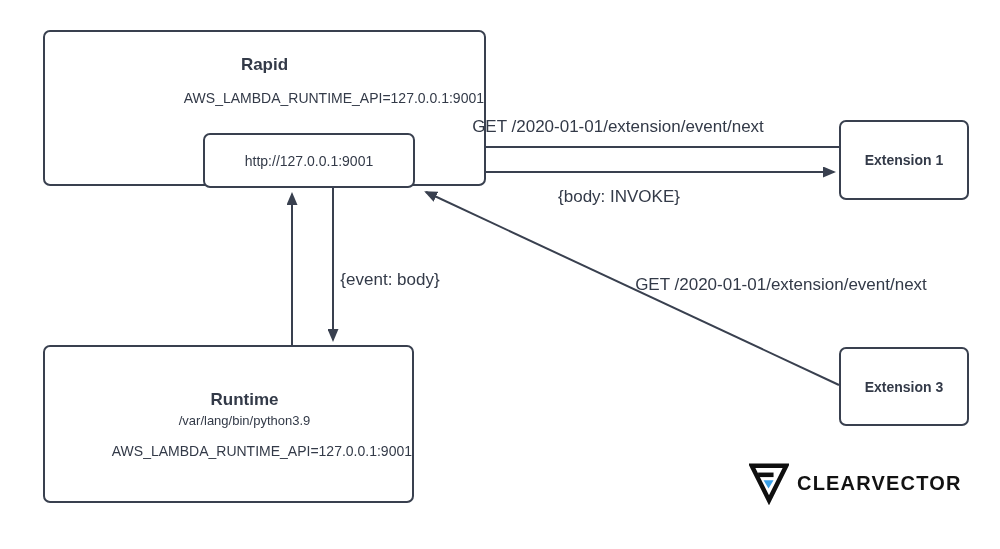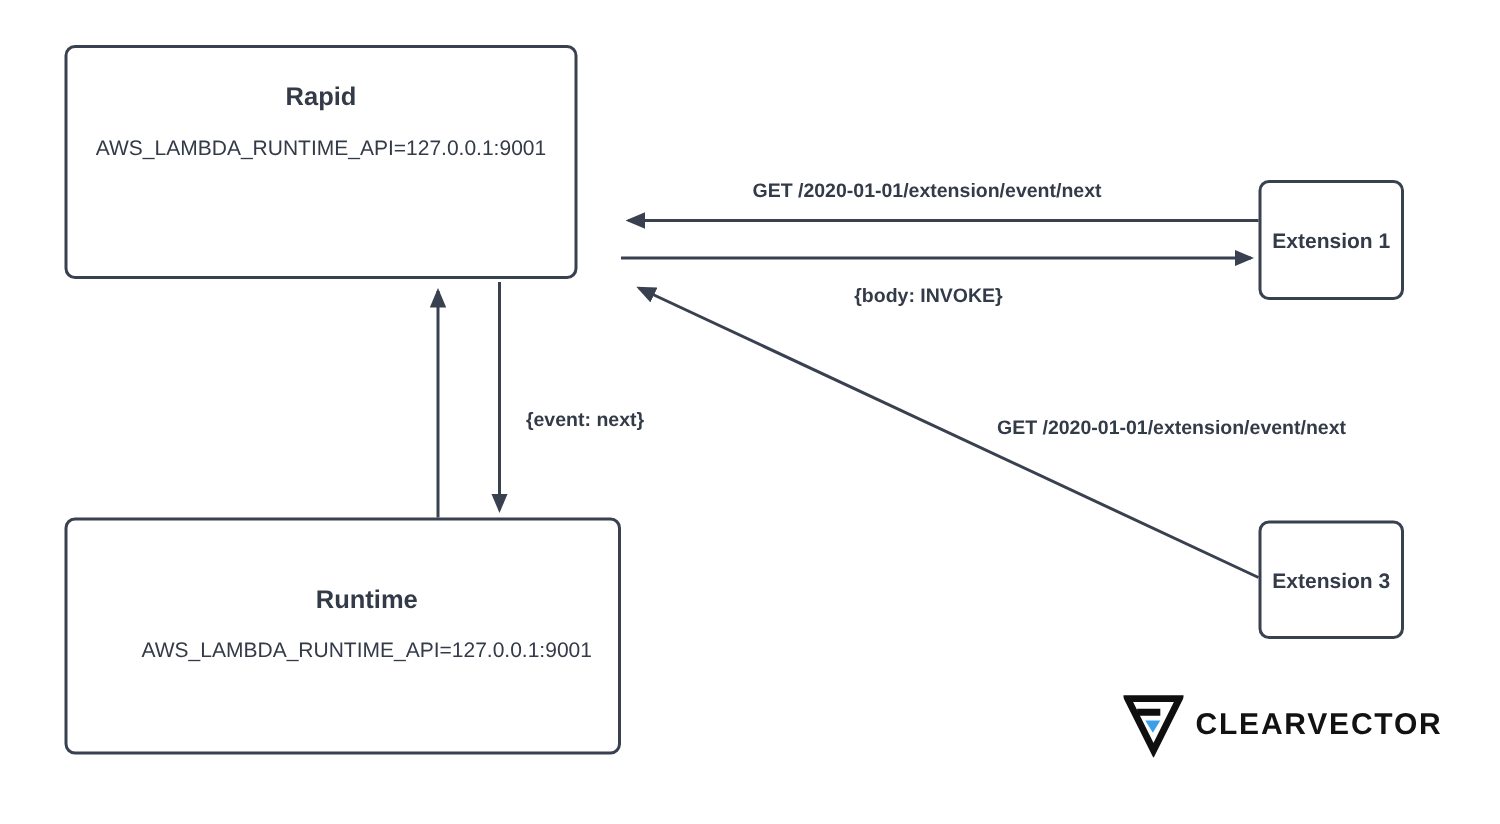--- a/index.html
+++ b/index.html
@@ -19,50 +19,49 @@
     z-index: 1;
   }
   .node {
     position: absolute;
     background: #ffffff;
     border: 2px solid #39404f;
     border-radius: 7px;
     box-sizing: border-box;
     z-index: 2;
   }
-  .node-rapid   { left: 43px;  top: 30px;  width: 342px; height: 156px; text-align: center; }
+  .node-rapid   { left: 43px;  top: 30px;  width: 443px; height: 156px; text-align: center; }
   .node-runtime { left: 43px;  top: 345px; width: 371px; height: 158px; text-align: center; }
   .node-endpoint {
     left: 203px; top: 133px; width: 212px; height: 55px;
     display: flex; align-items: center; justify-content: center;
     font-size: 14px; z-index: 3;
   }
   .node-ext {
-    left: 839px; width: 97px;
+    left: 839px; width: 130px;
     display: flex; align-items: center; justify-content: center;
     font-weight: bold; font-size: 14px;
   }
   .node-ext1 { top: 120px; height: 80px; }
   .node-ext2 { top: 347px; height: 79px; }
 
   .inner-rapid   { padding-top: 21px; }
   .inner-runtime { padding-top: 41px; padding-left: 32px; }
   .node-title { font-size: 17px; font-weight: bold; line-height: 24px; }
   .node-path  { font-size: 13px; line-height: 18px; }
-  .node-env   { font-size: 14px; line-height: 18px; margin-top: 12px; }
+  .node-env   { font-size: 14px; line-height: 18px; margin-top: 12px; text-align: right; }
 
   .edge-label {
     position: absolute;
     transform: translateX(-50%);
-    font-size: 13px;
+    font-size: 17px;
     line-height: 18px;
     white-space: nowrap;
     text-align: left;
     z-index: 2;
-    font-weight: bold;
   }
   .label-ext1-get    { left: 618px; top: 118px; }
   .label-ext1-invoke { left: 619px; top: 188px; }
   .label-ext2-get    { left: 781px; top: 276px; }
   .label-runtime-get { left: 163px; top: 250px; }
   .label-runtime-body{ left: 390px; top: 271px; }
 
   .brand {
     position: absolute;
     left: 749px; top: 461px;
@@ -95,44 +94,48 @@
     <line x1="333" y1="188" x2="333" y2="340" stroke="#39404f" stroke-width="2" marker-end="url(#arrow)"></line>
   </svg>
 
   <div class="node node-rapid">
     <div class="inner-rapid">
       <div class="node-title">Rapid</div>
       <div class="node-env">AWS_LAMBDA_RUNTIME_API=127.0.0.1:9001</div>
     </div>
   </div>
 
+  <div class="node node-endpoint">
+    <span>http://127.0.0.1:9001</span>
+  </div>
 
   <div class="node node-runtime">
     <div class="inner-runtime">
       <div class="node-title">Runtime</div>
+      <div class="node-path">/var/lang/bin/python3.9</div>
       <div class="node-env">AWS_LAMBDA_RUNTIME_API=127.0.0.1:9001</div>
     </div>
   </div>
 
   <div class="node node-ext node-ext1">
     <span>Extension 1</span>
   </div>
 
   <div class="node node-ext node-ext2">
     <span>Extension 3</span>
   </div>
 
   <div class="edge-label label-ext1-get">GET /2020-01-01/extension/event/next</div>
 
   <div class="edge-label label-ext1-invoke">{body: INVOKE}</div>
 
   <div class="edge-label label-ext2-get">GET /2020-01-01/extension/event/next</div>
 
 
-  <div class="edge-label label-runtime-body">{event: next}</div>
+  <div class="edge-label label-runtime-body">{event: body}</div>
 
   <div class="brand">
     <svg width="40" height="44" viewBox="0 0 44 48">
       <path d="M3,5 L41,5 L22,43 Z" fill="none" stroke="#0f0f0f" stroke-width="5"></path>
       <line x1="10" y1="15" x2="27" y2="15" stroke="#0f0f0f" stroke-width="5"></line>
       <path d="M16,21 L27,21 L21.5,30 Z" fill="#3aa0e8"></path>
     </svg>
     <span class="brand-text">CLEARVECTOR</span>
   </div>
 

